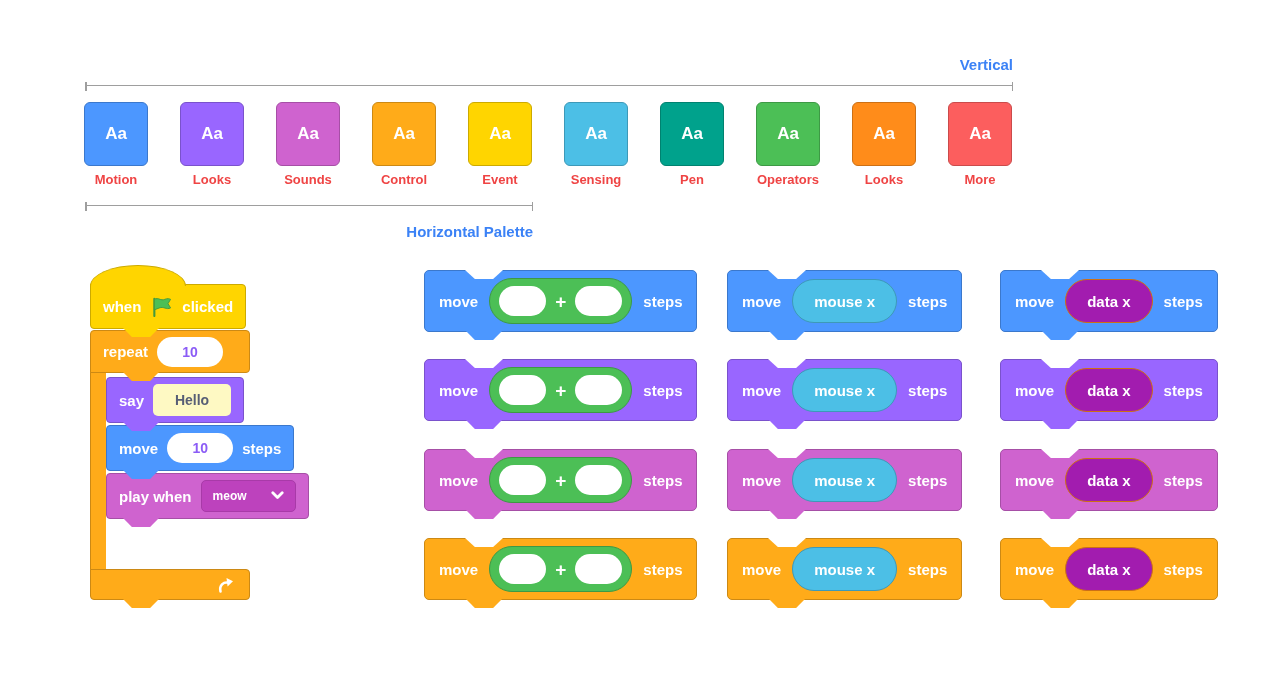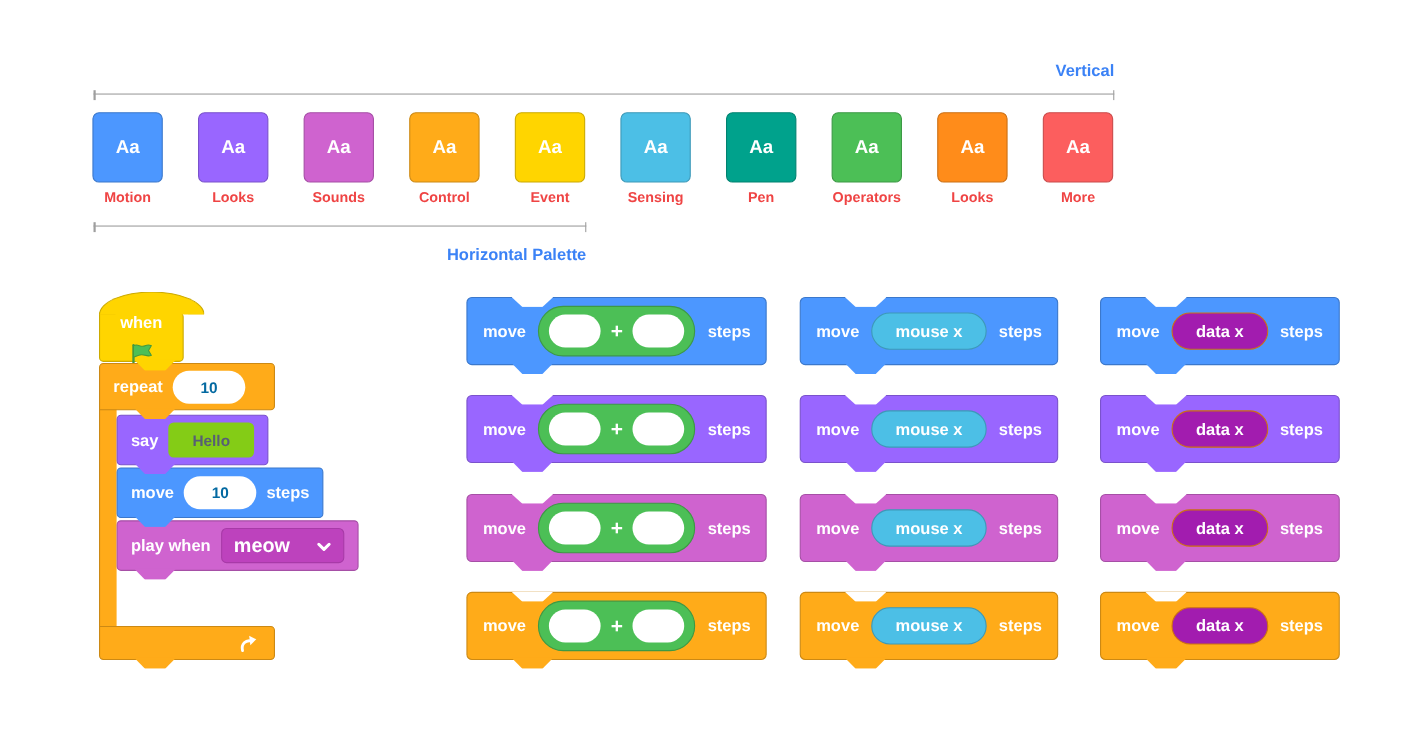--- a/index.html
+++ b/index.html
@@ -42,39 +42,39 @@
   .tab-16::after{left:15px;}
   .tab-32::after{left:31px;}
   .tab-40::after{left:40px;}
   .notch::before{content:"";position:absolute;top:-1px;left:40px;width:38px;height:9px;background:#ffffff;
        clip-path:polygon(0 0,100% 0,74% 100%,26% 100%);}
 
   .gblock{height:62px;border-radius:5px;padding:0 14px;gap:11px;font-size:15px;}
   .sblock{height:46px;border-radius:4px;padding:0 12px;gap:9px;font-size:15px;}
 
   
-  .pill{background:#fff;border-radius:999px;color:#0369a1;display:inline-flex;align-items:center;
+  .pill{background:#fff;border-radius:999px;color:#8b5cf6;display:inline-flex;align-items:center;
         justify-content:center;font-weight:700;height:30px;min-width:50px;padding:0 8px;font-size:14px;}
-  .rectin{background:#84cc16;border-radius:5px;color:#575E75;height:32px;min-width:58px;display:inline-flex;
+  .rectin{background:#fef9c3;border-radius:5px;color:#575E75;height:32px;min-width:58px;display:inline-flex;
         align-items:center;justify-content:center;padding:0 10px;font-size:14px;font-weight:700;}
   .dropdown{background:#BD42BD;border:1px solid #A83AA8;border-radius:5px;height:32px;display:inline-flex;
-        align-items:center;gap:24px;padding:0 11px;font-size:18px;color:#fff;font-weight:700;box-sizing:border-box;}
+        align-items:center;gap:24px;padding:0 11px;font-size:12px;color:#fff;font-weight:700;box-sizing:border-box;}
 
   
   .op{background:#4CBF56;border:1px solid #3D9945;border-radius:999px;height:46px;display:inline-flex;
       align-items:center;gap:9px;padding:0 9px;box-sizing:border-box;}
   .op-slot{width:47px;height:30px;background:#fff;border-radius:999px;}
   .op-plus{font-size:19px;font-weight:700;color:#fff;line-height:1;}
-  .reporter{border-radius:999px;height:34px;display:inline-flex;align-items:center;justify-content:center;
+  .reporter{border-radius:999px;height:44px;display:inline-flex;align-items:center;justify-content:center;
       padding:16px 21px;font-size:15px;font-weight:700;color:#fff;box-sizing:border-box;}
   .rep-sensing{background:#4CBFE6;border:1px solid #3D99B8;}
   .rep-data{background:#a21caf;border:1px solid #CC7015;}
 
   
-  .hat{border-radius:0 4px 4px 4px;flex-direction:column;}
+  .hat{border-radius:0 4px 4px 4px;}
   .hat::before{content:"";position:absolute;top:-20px;left:-1px;width:96px;height:21px;background:var(--c);
       border:1px solid var(--cb);border-bottom:none;border-radius:48px 48px 0 0/21px 21px 0 0;box-sizing:border-box;}
   .c-arm{position:absolute;left:90px;top:371px;width:16px;height:199px;background:#FFAB19;
       border-left:1px solid #CC8914;box-sizing:border-box;}
   .repeat-top{border-radius:4px 4px 4px 0;}
   .repeat-bottom{border-radius:0 4px 4px 4px;justify-content:flex-end;padding:0 13px;}
   .flag-icon,.loop-icon{display:inline-flex;align-items:center;}
 </style>
 </head>
 <body>

